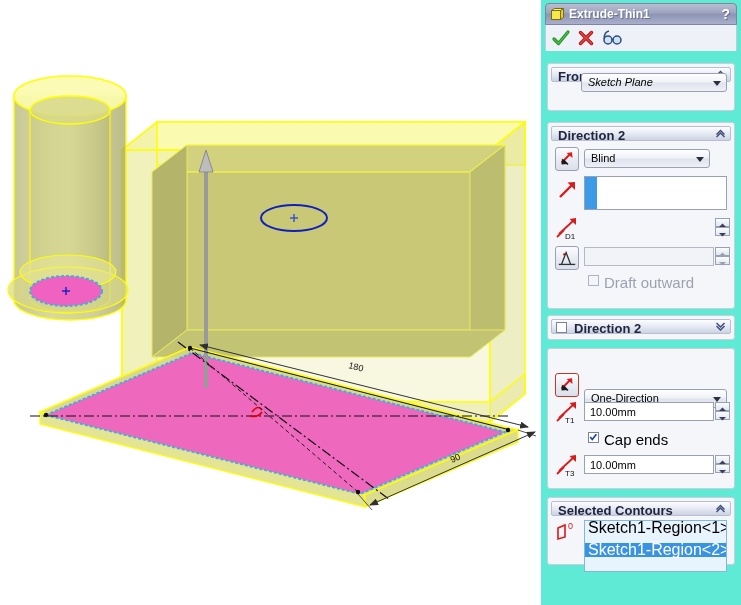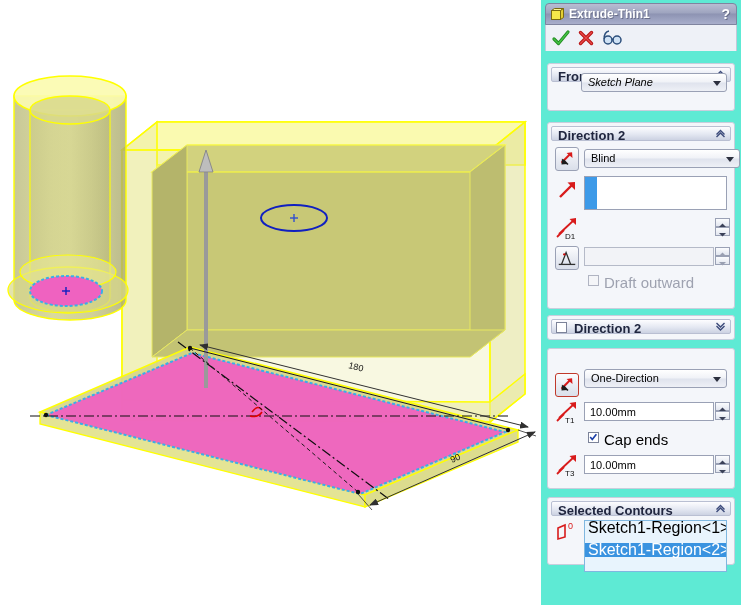--- a/index.html
+++ b/index.html
@@ -322,21 +322,21 @@
       </div>
 
       <div class="iconbtn" style="left:7px;top:24px;">
         <svg viewBox="0 0 24 24">
           <path d="M6,16 L16,6" stroke="#d81b1b" stroke-width="2.2"></path>
           <polygon points="17.5,4.5 18,11 11.5,5.5" fill="#d81b1b"></polygon>
           <path d="M13,18 L8,13" stroke="#1b1b1b" stroke-width="1.8"></path>
           <polygon points="6.5,11.5 6,18 12.5,17.5" fill="#1b1b1b"></polygon>
         </svg>
       </div>
-      <div class="combo" style="left:36px;top:26px;width:156px;">
+      <div class="combo" style="left:36px;top:26px;width:126px;">
         <span class="lbl">Blind</span>
         <span class="arw"></span>
       </div>
 
       <svg style="position:absolute;left:8px;top:56px;width:22px;height:22px;" viewBox="0 0 22 22">
         <path d="M4,18 L17,5" stroke="#d81b1b" stroke-width="2.4"></path>
         <polygon points="19,3 19,11 11.5,3.5" fill="#d81b1b"></polygon>
       </svg>
       <div class="selbox" style="left:36px;top:53px;width:143px;">
         <div class="swatch"></div>
@@ -403,21 +403,21 @@
     <div class="grp" style="top:348px;height:141px;">
 
       <div class="iconbtn" style="left:7px;top:24px;border-color:#c0392b;">
         <svg viewBox="0 0 24 24">
           <path d="M6,16 L16,6" stroke="#d81b1b" stroke-width="2.2"></path>
           <polygon points="17.5,4.5 18,11 11.5,5.5" fill="#d81b1b"></polygon>
           <path d="M13,18 L8,13" stroke="#1b1b1b" stroke-width="1.8"></path>
           <polygon points="6.5,11.5 6,18 12.5,17.5" fill="#1b1b1b"></polygon>
         </svg>
       </div>
-      <div class="combo" style="left:36px;top:20px;width:143px;">
+      <div class="combo" style="left:36px;top:40px;width:143px;">
         <span class="lbl">One-Direction</span>
         <span class="arw"></span>
       </div>
 
       <svg style="position:absolute;left:7px;top:52px;width:26px;height:24px;" viewBox="0 0 26 24">
         <path d="M4,17 L19,3" stroke="#d81b1b" stroke-width="1.8"></path>
         <polygon points="21,1 21,8 14.5,2" fill="#d81b1b"></polygon>
         <path d="M2,20 L9,13" stroke="#d81b1b" stroke-width="1.8"></path>
         <polygon points="2,20 8,13 3,19" fill="#d81b1b"></polygon>
         <text x="10" y="22" font-size="8" fill="#101010" font-family="Liberation Sans, sans-serif">T1</text>

